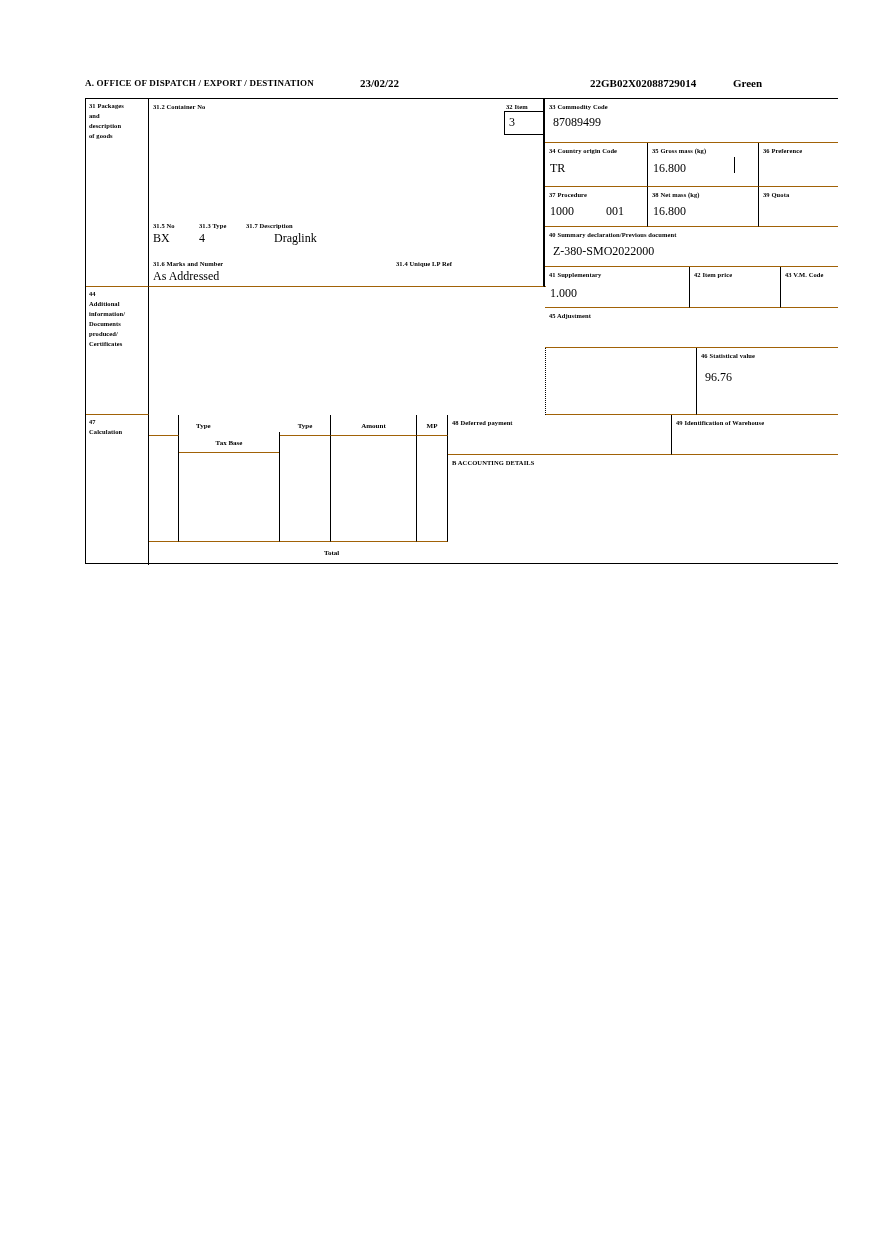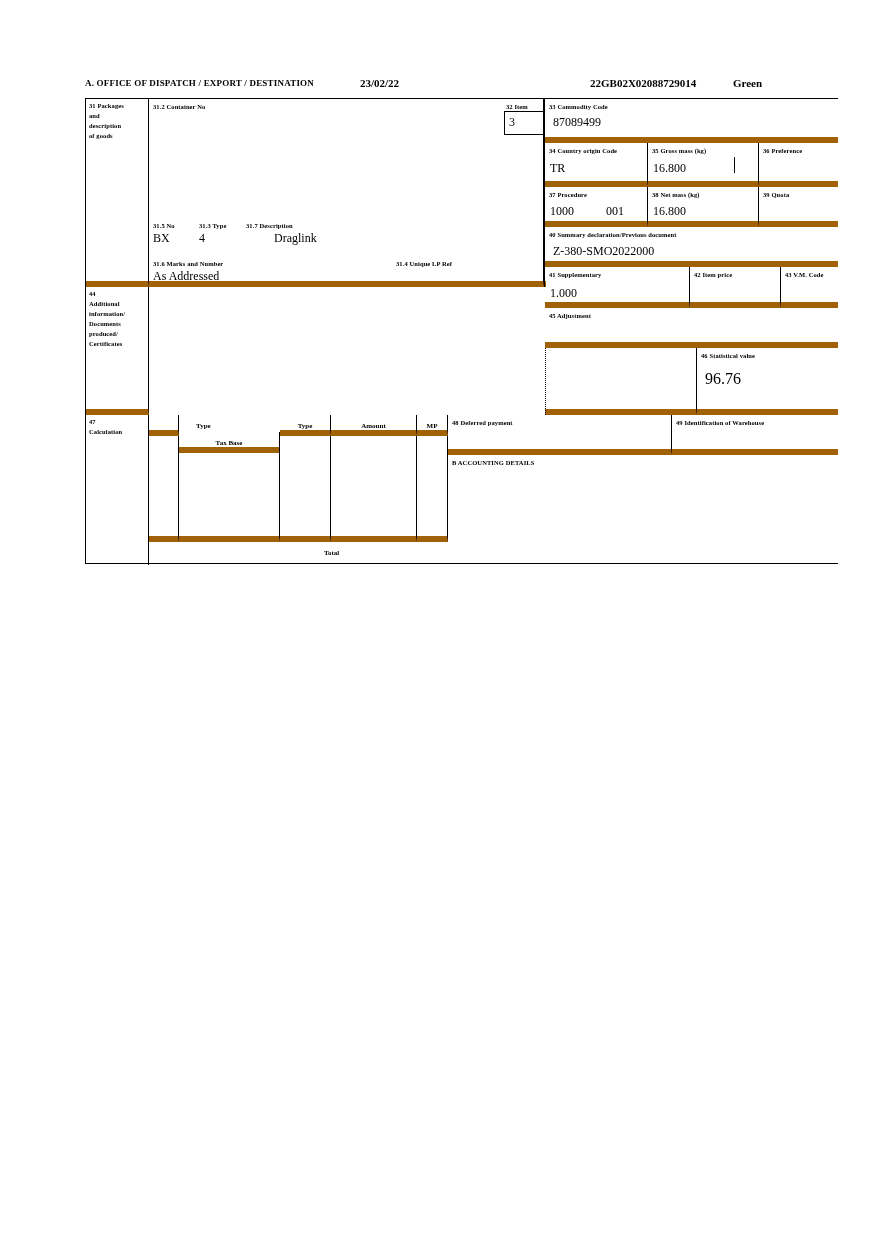--- a/index.html
+++ b/index.html
@@ -66,21 +66,21 @@
     height: 466px;
     border: 1px solid #000;
     box-sizing: border-box;
   }
 
   .cell {
     position: absolute;
     box-sizing: border-box;
   }
   .bt { border-top: 1px solid #000; }
-  .bb { border-bottom: 6px solid #a16207; }
+  .bb { border-bottom: 1px solid #a16207; }
   .bl { border-left: 1px solid #000; }
   .br { border-right: 1px solid #000; }
 
   .lbl {
     font-size: 6.5px;
     font-weight: bold;
     letter-spacing: .1px;
     line-height: 9px;
     white-space: nowrap;
   }
@@ -220,21 +220,21 @@
     </div>
 
 
     <div class="cell bb" style="left:459px;top:209px;width:319px;height:40px;">
       <div class="lbl" style="position:absolute;left:4px;top:3px;">45 Adjustment</div>
       <div class="val" style="position:absolute;left:5px;top:18px;"></div>
     </div>
 
     <div class="cell bb bl" style="left:610px;top:249px;width:168px;height:67px;">
       <div class="lbl" style="position:absolute;left:4px;top:3px;">46 Statistical value</div>
-      <div class="val" style="position:absolute;left:8px;top:22px;font-size:16px;">96.76</div>
+      <div class="val" style="position:absolute;left:8px;top:22px;font-size:12px;">96.76</div>
     </div>
 
     <div class="cell bb" style="left:459px;top:249px;width:151px;height:67px;"></div>
 
     <div class="dotted-v" style="left:459px;top:249px;height:67px;"></div>
 
     <div class="cell br" style="left:0;top:316px;width:63px;height:150px;">
       <div class="lbl pad" style="line-height:10px;">
         <div>47</div>
         <div>Calculation</div>

